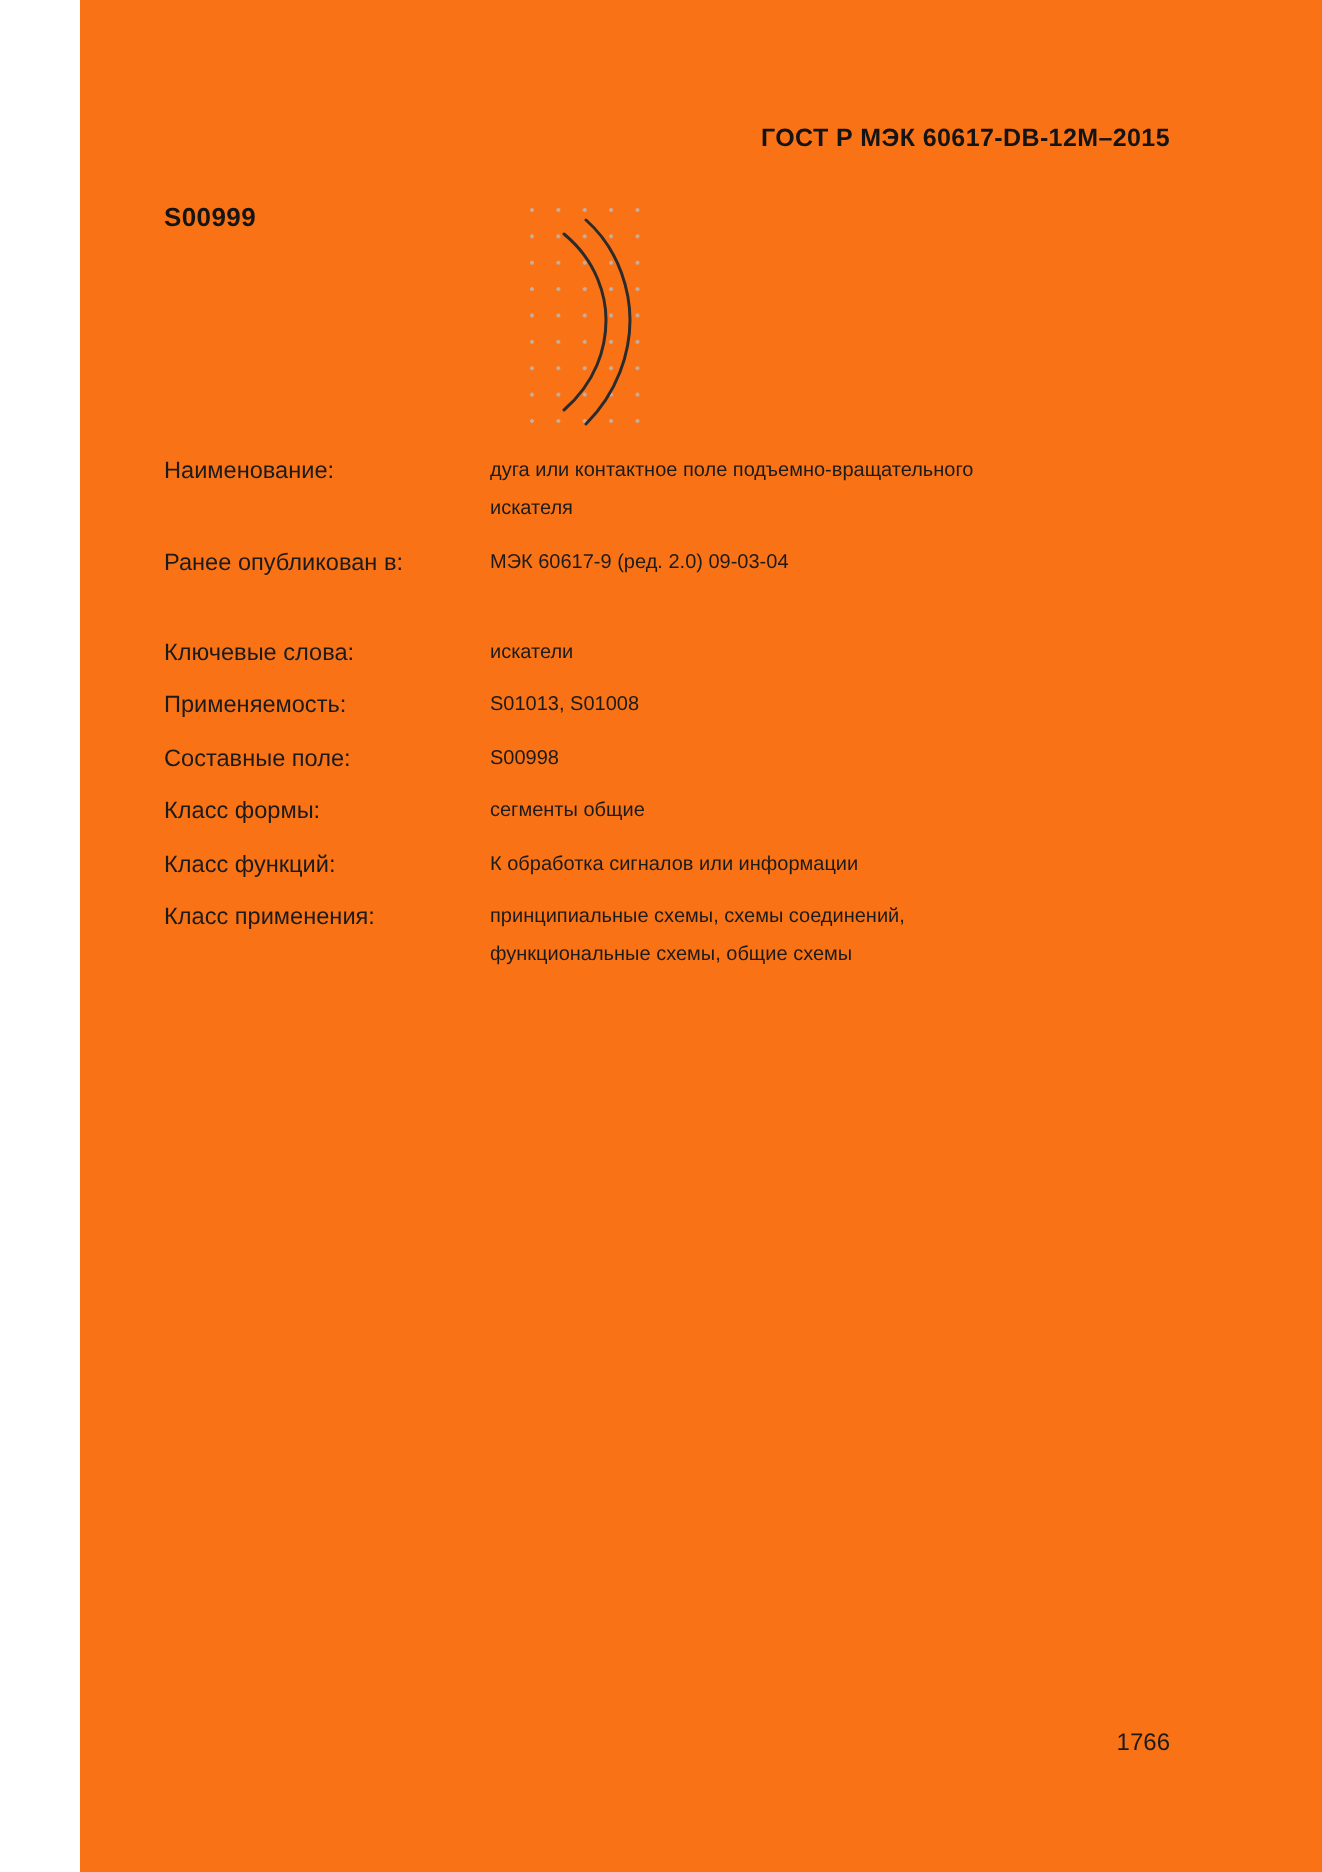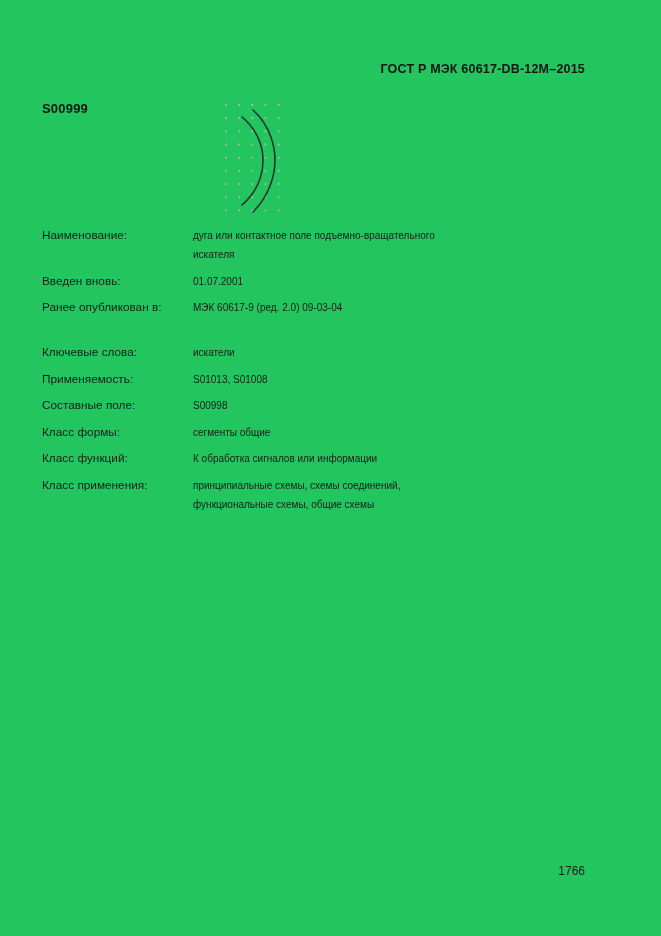--- a/index.html
+++ b/index.html
@@ -12,21 +12,22 @@
     height: 936px;
     position: relative;
     font-family: "Liberation Sans", sans-serif;
     color: #1a1a1a;
     overflow: hidden;
   }
 
   .page {
     position: absolute;
     inset: 0;
-    background: #22c55e;
+    background: #f97316;
+    margin-left: 40px;
   }
 
   
   .doc-header {
     position: absolute;
     top: 62px;
     right: 76px;
     font-size: 12.5px;
     font-weight: bold;
     letter-spacing: 0.2px;
@@ -71,20 +72,21 @@
   .fields {
     position: absolute;
     left: 42px;
     top: 226px;
     width: 540px;
   }
   .field-row {
     display: flex;
     align-items: flex-start;
     margin-bottom: 7.5px;
+    gap: 12px;
   }
   .field-row.gap-after {
     margin-bottom: 26px;
     align-items: center;
   }
   .field-label {
     flex: 0 0 151px;
     font-size: 11.8px;
     line-height: 19px;
     color: #1b1b1b;
@@ -131,26 +133,20 @@
 
     <div class="field-row">
       <div class="field-label">Наименование:</div>
       <div class="field-value">
         <span class="vline">дуга или контактное поле подъемно-вращательного</span>
         <span class="vline">искателя</span>
       </div>
     </div>
 
 
-    <div class="field-row">
-      <div class="field-label">Введен вновь:</div>
-      <div class="field-value">
-        <span class="vline">01.07.2001</span>
-      </div>
-    </div>
 
     <div class="field-row gap-after">
       <div class="field-label">Ранее опубликован в:</div>
       <div class="field-value">
         <span class="vline">МЭК 60617-9 (ред. 2.0) 09-03-04</span>
       </div>
     </div>
 
     <div class="field-row">
       <div class="field-label">Ключевые слова:</div>

